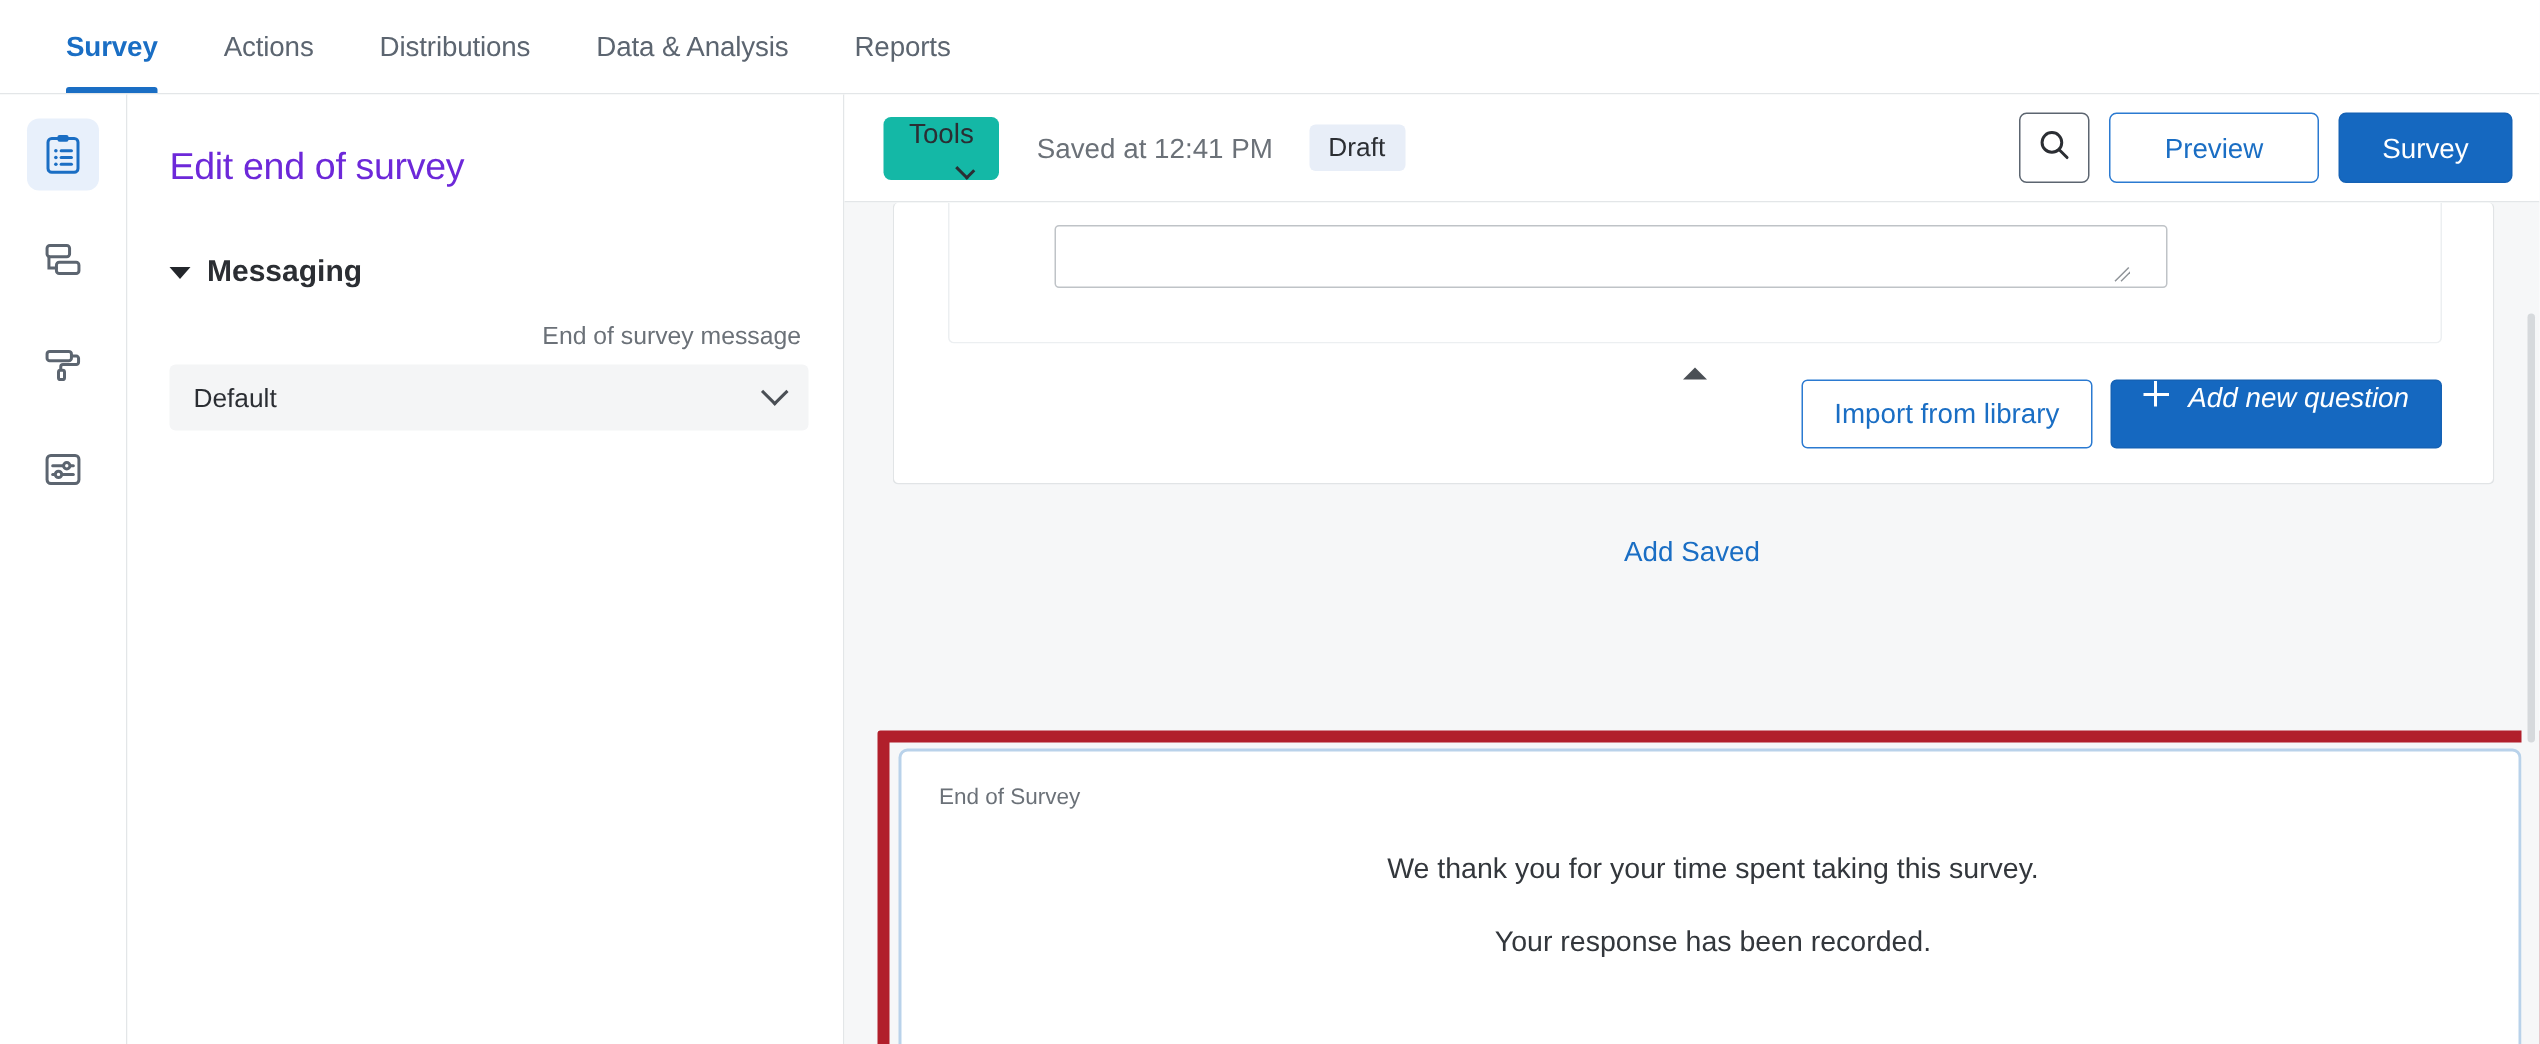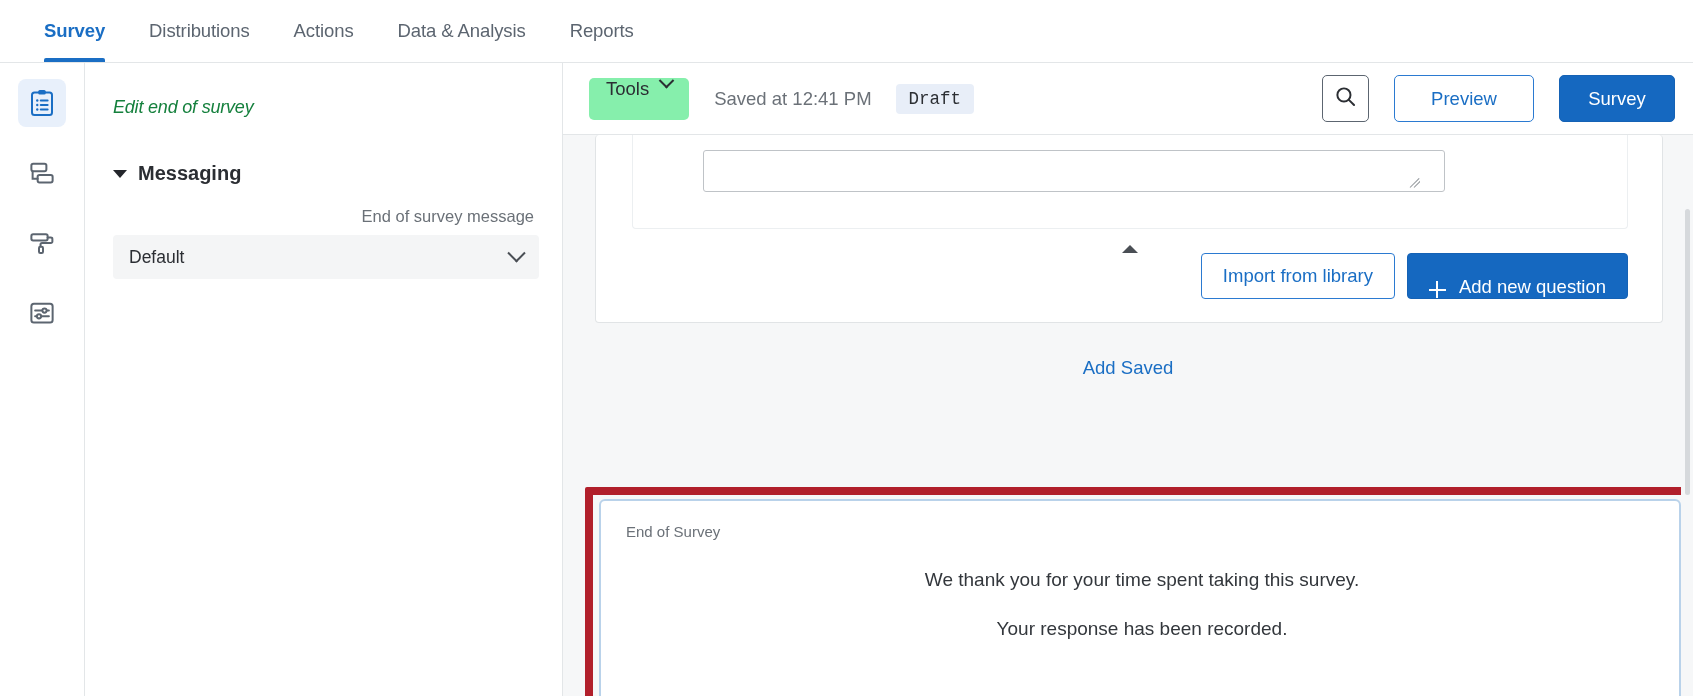--- a/index.html
+++ b/index.html
@@ -42,23 +42,22 @@
   }
   .rail-btn.active { background: #e8f0fb; }
   .rail-btn svg { display: block; }
 
   
   .leftpanel {
     position: absolute; top: 63px; left: 85px; width: 478px; height: 633px;
     background: #fff; border-right: 1px solid #e3e6e8; padding: 24px 28px 0 28px;
   }
   .panel-title {
-    font-size: 18px; color: #15803d; margin-top: 10px; margin-bottom: 44px;
+    font-size: 25px; color: #6d28d9; margin-top: 10px; margin-bottom: 44px;
     letter-spacing: -0.2px;
-    font-style: italic;
   }
   .section-head {
     display: flex; align-items: center; gap: 11px;
     font-size: 20px; font-weight: bold; color: #2b2e33; margin-bottom: 22px;
     cursor: pointer;
   }
   .tri-down {
     width: 0; height: 0; border-left: 7px solid transparent;
     border-right: 7px solid transparent; border-top: 8px solid #23262b;
   }
@@ -77,34 +76,34 @@
   .main {
     position: absolute; top: 63px; left: 563px; width: 1130px; height: 633px;
     background: #f6f7f8;
   }
   .toolbar {
     position: absolute; top: 0; left: 0; width: 1130px; height: 72px;
     background: #fff; border-bottom: 1px solid #e3e6e8;
     display: flex; align-items: center; padding: 0 18px 0 26px;
   }
   .tools-btn {
-    height: 42px; background: #86efac; border-radius: 5px;
-    display: flex; align-items: flex-start; gap: 12px; padding: 0 17px;
-    font-size: 18.5px; color: #2b2e33; cursor: pointer;
+    height: 42px; background: #14b8a6; border-radius: 5px;
+    display: flex; align-items: flex-end; gap: 12px; padding: 0 17px;
+    font-size: 18.5px; color: #2b2e33; cursor: pointer; flex-direction: column;
   }
   .chev-sm {
     width: 11px; height: 11px; border-right: 2px solid #2b2e33;
     border-bottom: 2px solid #2b2e33; transform: rotate(45deg) translate(-2px,-2px);
   }
   .saved-text { margin-left: 25px; font-size: 18.5px; color: #6b7178; }
   .draft-badge {
     margin-left: 24px; background: #e8eef8; border-radius: 4px;
-    padding: 5px 13px; font-size: 17.5px; color: #2b2e33; font-family: Liberation Mono, monospace;
-  }
-  .tb-right { margin-left: auto; display: flex; align-items: center; gap: 25px; }
+    padding: 5px 13px; font-size: 17.5px; color: #2b2e33;
+  }
+  .tb-right { margin-left: auto; display: flex; align-items: center; gap: 13px; }
   .icon-btn {
     width: 47px; height: 47px; border: 1px solid #5c6570; border-radius: 5px;
     background: #fff; display: flex; align-items: center; justify-content: center;
     cursor: pointer;
   }
   .btn-outline {
     height: 47px; min-width: 140px; border: 1px solid #2b7ad1; border-radius: 5px;
     background: #fff; color: #1a6ec4; font-size: 18.5px;
     display: flex; align-items: center; justify-content: center; cursor: pointer;
     padding: 0 20px;
@@ -157,21 +156,21 @@
   }
   .blk-btns { margin-left: auto; display: flex; align-items: center; gap: 12px; }
   .btn-lib {
     height: 46px; border: 1px solid #2b7ad1; border-radius: 4px; background: #fff;
     color: #1a6ec4; font-size: 18.5px; padding: 0 21px;
     display: flex; align-items: center; cursor: pointer;
   }
   .btn-addq {
     height: 46px; border: 1px solid #1562b5; border-radius: 4px; background: #1568c0;
     color: #fff; font-size: 18.5px; padding: 0 21px; gap: 13px;
-    display: flex; align-items: flex-end; cursor: pointer;
+    display: flex; align-items: flex-start; cursor: pointer; font-style: italic;
   }
   .plus {
     position: relative; width: 17px; height: 17px; flex: 0 0 17px;
   }
   .plus::before, .plus::after {
     content: ""; position: absolute; background: #fff;
   }
   .plus::before { left: 0; top: 7.5px; width: 17px; height: 2px; }
   .plus::after  { top: 0; left: 7.5px; height: 17px; width: 2px; }
 
@@ -210,22 +209,22 @@
   }
 </style>
 </head>
 <body>
 
 <div id="app">
 
   <div class="topnav">
     <div class="topnav-inner">
       <div class="navtab active">Survey</div>
+      <div class="navtab">Actions</div>
       <div class="navtab">Distributions</div>
-      <div class="navtab">Actions</div>
       <div class="navtab">Data &amp; Analysis</div>
       <div class="navtab">Reports</div>
     </div>
   </div>
 
   <div class="rail">
 
     <div class="rail-btn active">
       <span>
         <svg width="30" height="30" viewBox="0 0 24 24" fill="none" stroke="#1a6ec4" stroke-width="1.6">

